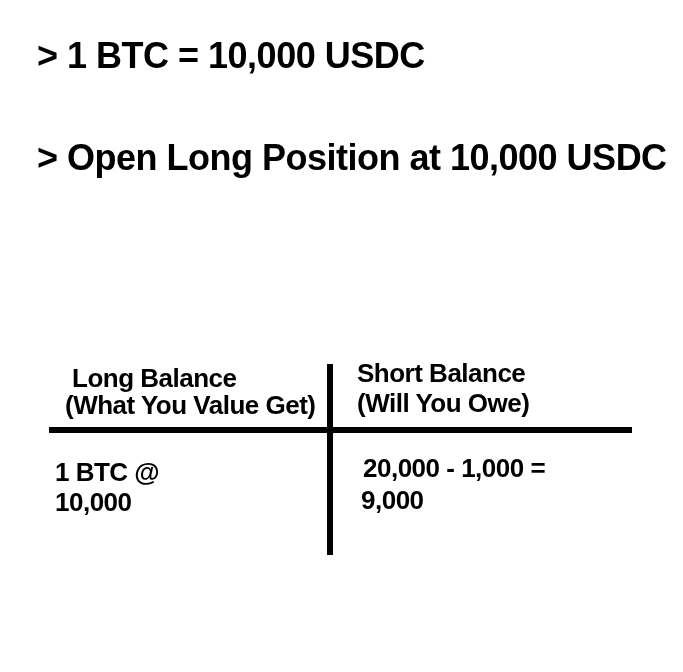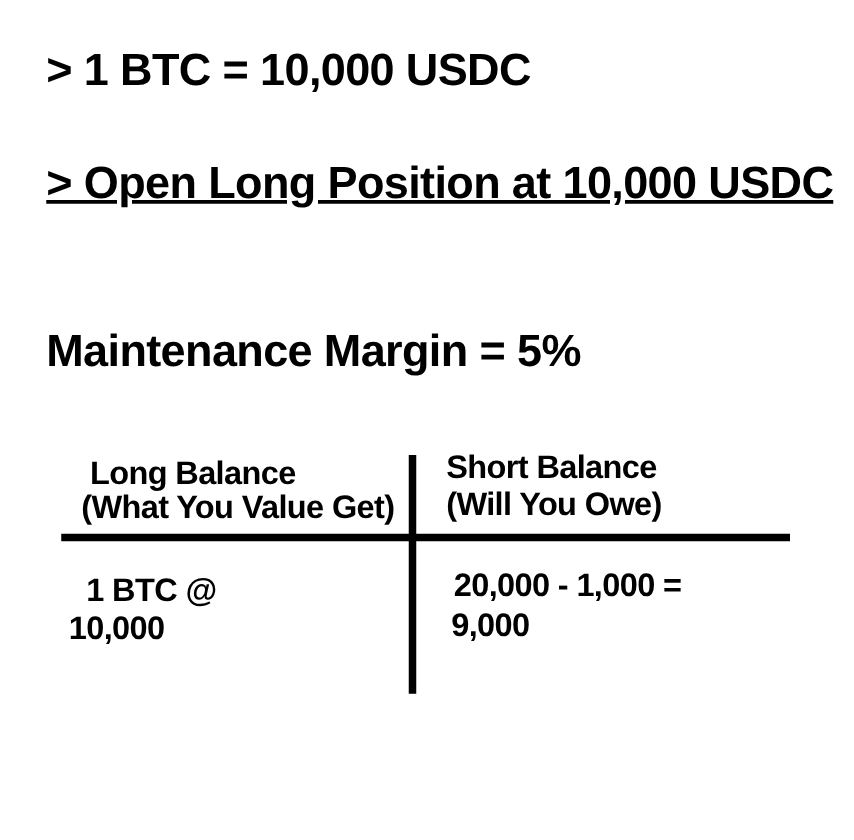--- a/index.html
+++ b/index.html
@@ -45,49 +45,48 @@
   }
   .rule {
     position: absolute;
     background: var(--rule);
   }
   .rule-h { left: 49px;  top: 427px; width: 583px; height: 6px; }
   .rule-v { left: 327px; top: 364px; width: 6px;   height: 191px; }
 
   
   .n1 { left: 37px; top: 38px; }
-  .n2 { left: 37px; top: 128px; text-decoration: underline; }
+  .n2 { left: 37px; top: 140px; }
   .n3 { left: 37px; top: 176px; }
   .n4 { left: 37px; top: 220px; }
   .n5 { left: 37px; top: 263px; }
 
   .long-header   { left: 72px;  top: 365px; }
   .long-sub      { left: 65px;  top: 392px; }
   .short-header  { left: 357px; top: 360px; }
   .short-sub     { left: 357px; top: 390px; }
 
-  .long-entry1   { left: 69px;  top: 459px; }
+  .long-entry1   { left: 55px;  top: 459px; }
   .long-entry2   { left: 55px;  top: 489px; }
   .short-entry1  { left: 363px; top: 455px; }
   .short-entry2  { left: 361px; top: 487px; }
 
   .sum { left: 12px; top: 622px; }
 </style>
 </head>
 <body>
 
 <div class="canvas">
 
   <div class="txt note n1">&gt; 1 BTC = 10,000 USDC</div>
 
   <div class="txt note n2">&gt; Open Long Position at 10,000 USDC</div>
 
 
 
-  <div class="txt note n5">Maintenance Margin = 5%</div>
 
   <div class="t-account">
 
     <div class="txt cell long-header">Long Balance</div>
 
     <div class="txt cell long-sub">(What You Value Get)</div>
 
     <div class="txt cell short-header">Short Balance</div>
 
     <div class="txt cell short-sub">(Will You Owe)</div>

